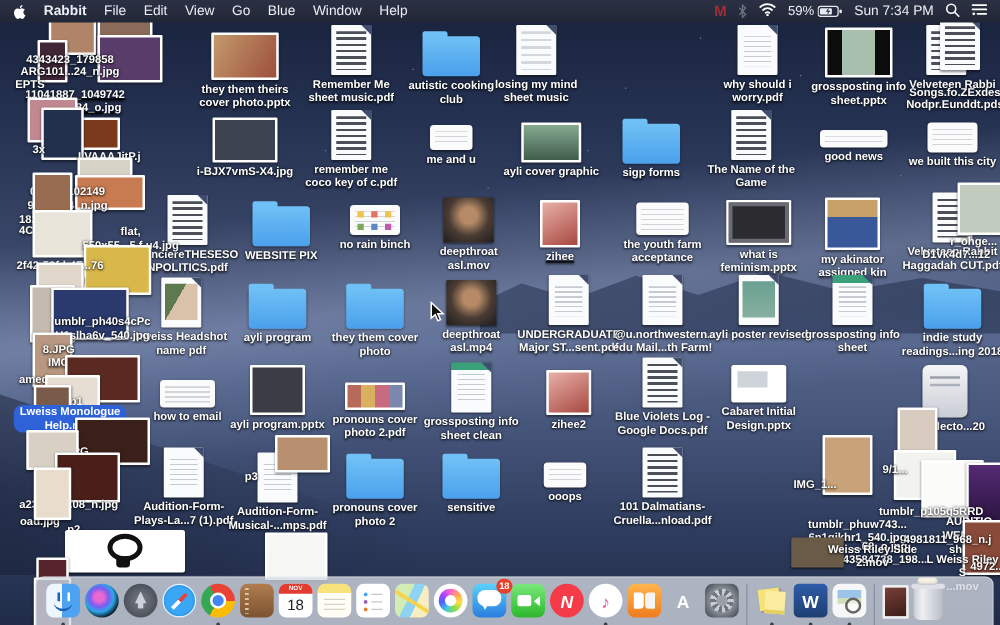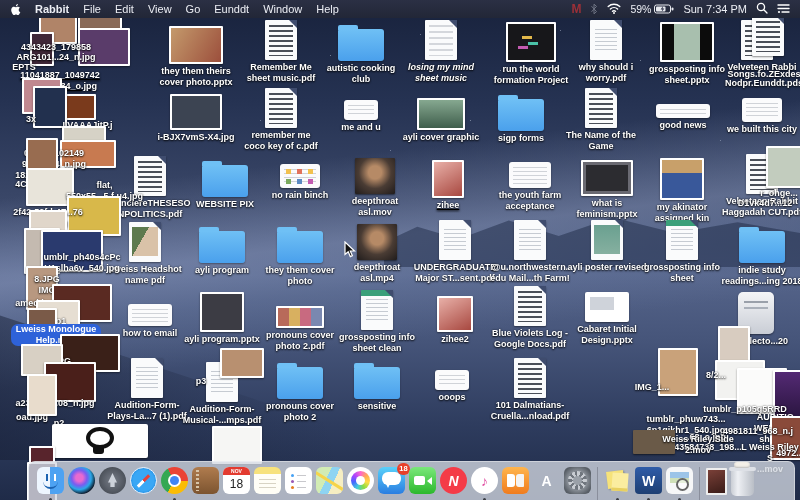--- a/index.html
+++ b/index.html
@@ -158,31 +158,24 @@
       <div class="dicon" style="left: 239px; top: 20px;">
         <div class="g doc sheet "></div>
         <div class="dlabel">Remember Me
 sheet music.pdf</div>
       </div>
       <div class="dicon" style="left: 319px; top: 24px;">
         <div class="g folder"></div>
         <div class="dlabel">autistic cooking
 club</div>
       </div>
-      <div class="dicon" style="left: 399px; top: 20px; font-style: italic;">
+      <div class="dicon" style="left: 387px; top: 20px;">
         <div class="g doc sheet light"></div>
         <div class="dlabel">losing my mind
 sheet music</div>
-      </div>
-      <div class="dicon" style="left: 489px; top: 22px;">
-        <div class="g imgf marks">
-          <i class="iv" style="width:46px;height:36px;background:#17171a"></i>
-        </div>
-        <div class="dlabel">run the world
-formation Project</div>
       </div>
       <div class="dicon" style="left: 564px; top: 20px;">
         <div class="g doc "></div>
         <div class="dlabel">why should i
 worry.pdf</div>
       </div>
       <div class="dicon" style="left: 645px; top: 22px;">
         <div class="g imgf ">
           <i class="iv" style="width:50px;height:36px;background:linear-gradient(90deg,#0c0c0c 0 24%,#a8bfae 24% 76%,#0c0c0c 76%)"></i>
         </div>
@@ -652,21 +645,21 @@
       </div>
       <div class="dicon tx" style="left: 622px; top: 380px; width: 60px;">
         <div class="dlabel">IMG_1...</div>
       </div>
       <div class="dicon" style="left: 720px; top: 368px;">
         <div class="g imgf ">
           <i class="iv" style="width:46px;height:42px;background:#fbfbfa"></i>
         </div>
       </div>
       <div class="dicon tx" style="left: 696px; top: 368px; width: 40px;">
-        <div class="dlabel">8/2...</div>
+        <div class="dlabel">9/1...</div>
       </div>
       <div class="dicon" style="left: 752px; top: 370px;">
         <div class="g imgf ">
           <i class="iv" style="width:38px;height:52px;background:linear-gradient(#542a74,#241238)"></i>
         </div>
       </div>
       <div class="dicon tx" style="left: 690px; top: 402px; width: 110px;">
         <div class="dlabel">tumblr_p105g5RRD</div>
       </div>
       <div class="dicon tx" style="left: 630px; top: 412px; width: 112px;">
@@ -714,21 +707,21 @@
     <span class="mb-apple">
       <svg width="11" height="13" viewBox="0 0 10 13">
           <path fill="#fff" d="M8.2 6.9c0-1.4 1.1-2 1.2-2.1-.7-1-1.7-1.1-2-1.1-.9-.1-1.7.5-2.1.5-.4 0-1.1-.5-1.8-.5-.9 0-1.8.5-2.3 1.4-1 1.7-.3 4.2.7 5.6.5.7 1 1.4 1.8 1.4.7 0 1-.5 1.8-.5s1.1.5 1.8.5c.8 0 1.3-.7 1.7-1.4.6-.8.8-1.6.8-1.6s-1.6-.6-1.6-2.2zM6.9 2.6c.4-.4.6-1 .6-1.6-.6 0-1.2.4-1.6.8-.3.4-.6 1-.5 1.6.6 0 1.2-.4 1.5-.8z"></path>
         </svg>
     </span>
     <span class="mb-app">Rabbit</span>
     <span class="mb-item">File</span>
     <span class="mb-item">Edit</span>
     <span class="mb-item">View</span>
     <span class="mb-item">Go</span>
-    <span class="mb-item">Eunddt</span>
+    <span class="mb-item">Blue</span>
     <span class="mb-item">Window</span>
     <span class="mb-item">Help</span>
     <span class="mb-right">
       <span class="mb-m">M</span>
       <span class="mb-bt">
         <svg width="8" height="12" viewBox="0 0 8 12">
             <path d="M1.5 3.2 L6.5 8.6 L4 10.8 L4 1.2 L6.5 3.4 L1.5 8.8" fill="none" stroke="#aab0bd" stroke-width="1"></path>
           </svg>
       </span>
       <span>

